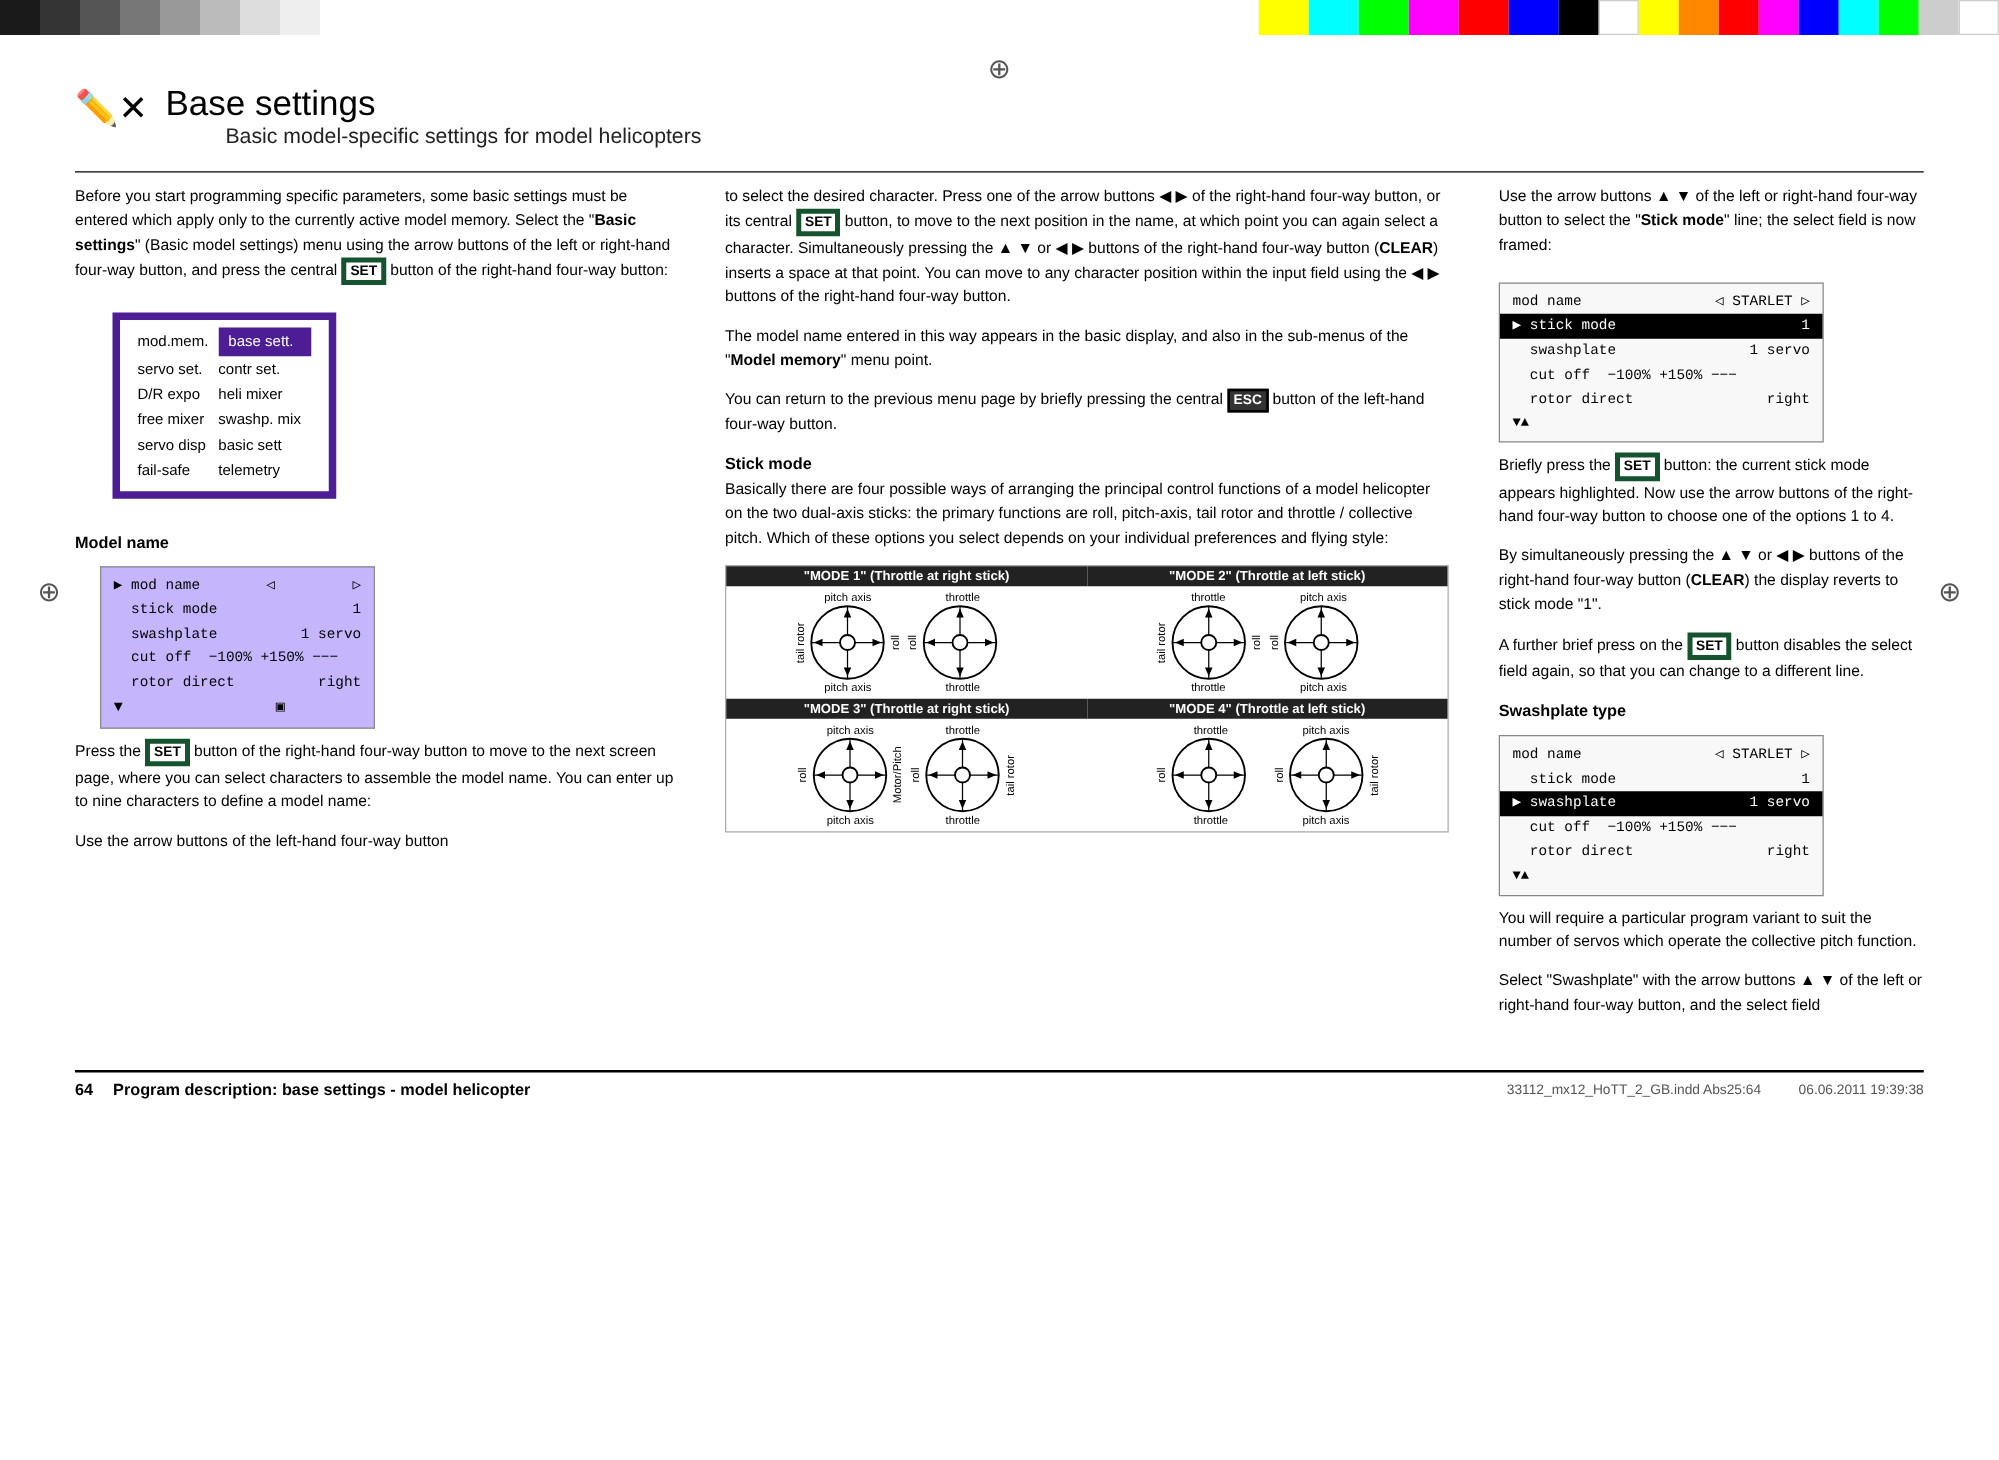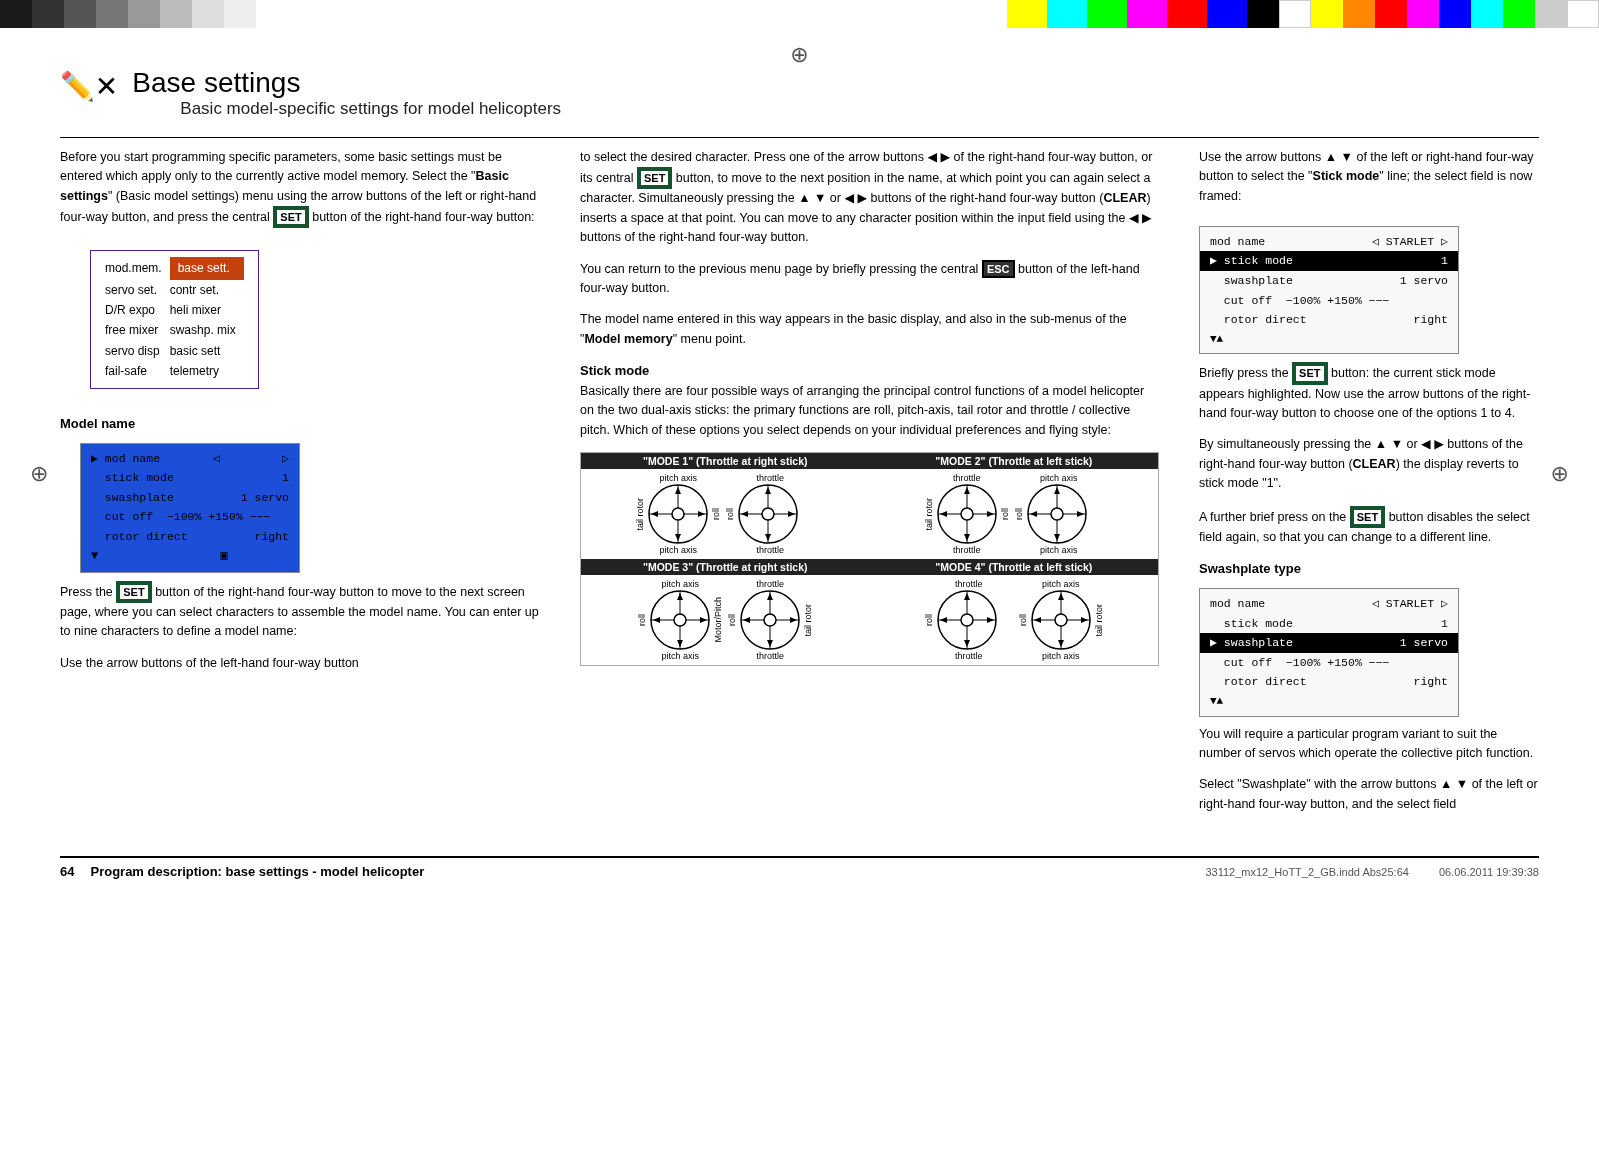--- a/index.html
+++ b/index.html
@@ -74,44 +74,44 @@
     }
 
     .body-text {
       font-size: 12.5px;
       line-height: 1.55;
       margin-bottom: 12px;
     }
 
     
     .menu-box {
-      border: 1px solid #4c1d95;
+      border: 6px solid #4c1d95;
       padding: 6px 14px;
       display: inline-block;
       margin: 10px 0 10px 30px;
       font-size: 12px;
       line-height: 1.7;
     }
     .menu-box table {
       border-collapse: collapse;
     }
     .menu-box td {
       padding: 0 8px 0 0;
       white-space: nowrap;
     }
     .menu-box td.highlight {
-      background: #c2410c;
+      background: #4c1d95;
       color: #fff;
       padding: 1px 8px;
     }
 
     
     .display-box {
       border: 1px solid #888;
-      background: #1d4ed8;
+      background: #c4b5fd;
       padding: 5px 10px;
       font-size: 11.5px;
       font-family: 'Courier New', monospace;
       line-height: 1.7;
       margin: 8px 0 8px 20px;
       display: inline-block;
       min-width: 220px;
     }
     .display-box .row {
       display: flex;
@@ -370,25 +370,25 @@
 
     </div>
 
     <div class="col-right">
 
       <p class="body-text">
         to select the desired character. Press one of the arrow buttons ◀ ▶ of the right-hand four-way button, or its central <span class="set-btn">SET</span> button, to move to the next position in the name, at which point you can again select a character. Simultaneously pressing the ▲ ▼ or ◀ ▶ buttons of the right-hand four-way button (<strong>CLEAR</strong>) inserts a space at that point. You can move to any character position within the input field using the ◀ ▶ buttons of the right-hand four-way button.
       </p>
 
       <p class="body-text">
+        The model name entered in this way appears in the basic display, and also in the sub-menus of the "<strong>Model memory</strong>" menu point.
+      </p>
+
+      <p class="body-text">
         You can return to the previous menu page by briefly pressing the central <span class="esc-btn">ESC</span> button of the left-hand four-way button.
-      </p>
-
-      <p class="body-text">
-        The model name entered in this way appears in the basic display, and also in the sub-menus of the "<strong>Model memory</strong>" menu point.
       </p>
 
       <div class="section-heading">Stick mode</div>
 
       <p class="body-text">
         Basically there are four possible ways of arranging the principal control functions of a model helicopter on the two dual-axis sticks: the primary functions are roll, pitch-axis, tail rotor and throttle / collective pitch. Which of these options you select depends on your individual preferences and flying style:
       </p>
 
       <div class="modes-grid">
 

